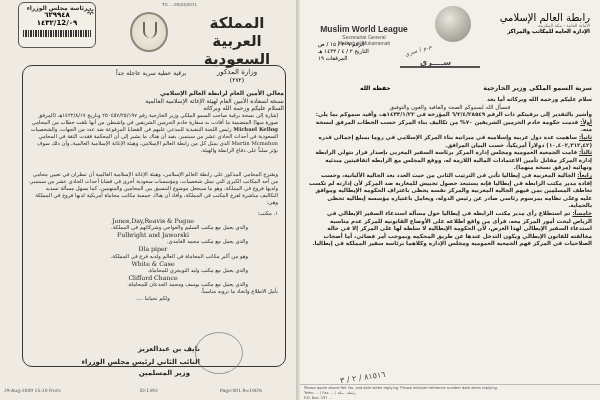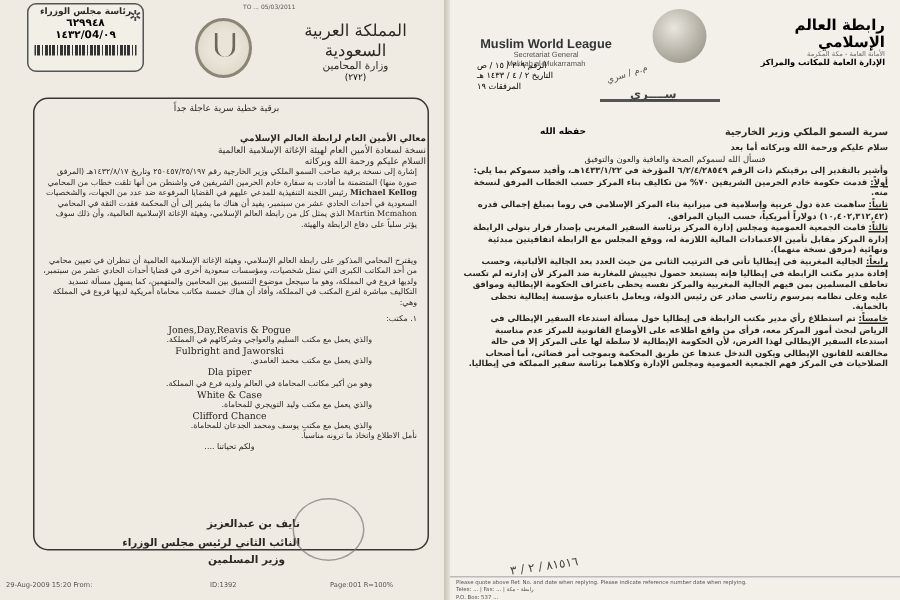--- a/index.html
+++ b/index.html
@@ -12,67 +12,67 @@
   .en{font-family:"DejaVu Serif",serif;color:#2b2824;}
   
   .stampbox{position:absolute;left:18px;top:2px;width:78px;height:46px;border:1px solid #555;border-radius:6px;background:#f2efe7;font-size:5px;padding:1px 4px;box-sizing:border-box;}
   .stampbox .num{font-size:7px;font-weight:bold;direction:ltr;text-align:center;letter-spacing:1px;}
   .barcode{margin-top:3px;height:7px;background:repeating-linear-gradient(90deg,#333 0 1px,transparent 1px 2px,#333 2px 4px,transparent 4px 5px);}
   .palm{position:absolute;left:86px;top:6px;font-size:10px;color:#444;}
   .seal-emblem{position:absolute;left:130px;top:12px;width:34px;height:36px;border-radius:50%;border:2px solid #8b8578;background:radial-gradient(circle,#e9e4d7 40%,#d7d1c2 100%);}
   .seal-emblem::after{content:"";position:absolute;left:11px;top:8px;width:10px;height:16px;border-left:2px solid #6d6759;border-right:2px solid #6d6759;border-radius:0 0 8px 8px;}
   .fax-top{position:absolute;left:162px;top:2px;font-size:4px;color:#555;direction:ltr;}
   .kingdom{position:absolute;left:196px;top:14px;width:82px;text-align:center;}
-  .kingdom .k1{font-size:11px;font-weight:normal;direction:rtl;}
+  .kingdom .k1{font-size:15px;font-weight:bold;direction:rtl;}
   .kingdom .k2{font-size:7px;direction:rtl;}
   .kingdom .k3{font-size:6px;}
   .framebox{position:absolute;left:22px;top:65px;width:262px;height:300px;border:1.5px solid #3a3733;border-radius:10px;}
   .ltext{position:absolute;left:28px;width:250px;font-size:5.3px;line-height:7.1px;}
   .subject{position:absolute;left:26px;top:69px;width:250px;text-align:center;font-size:6px;}
   .addr{position:absolute;left:26px;top:89px;width:258px;font-size:6px;line-height:7.5px;}
   .firm{font-family:"DejaVu Serif",serif;font-size:6.2px;direction:ltr;text-align:center;color:#222;}
   .sign{position:absolute;font-size:7px;font-weight:bold;}
   .roundstamp{position:absolute;left:195px;top:332px;width:46px;height:40px;border:1.5px solid #777;border-radius:50%;opacity:.7;}
   .footer-fax{position:absolute;top:388px;font-size:4.5px;color:#555;direction:ltr;}
   
   .mwl-en{position:absolute;left:14px;top:8px;width:100px;text-align:center;margin-top:16px;}
   .mwl-en .t1{font-family:"Liberation Sans",sans-serif;font-weight:bold;font-size:8.5px;color:#333;}
   .mwl-en .t2{font-family:"Liberation Sans",sans-serif;font-size:5px;color:#555;line-height:6px;}
   .refs{position:absolute;left:18px;top:41px;width:90px;font-size:5.5px;line-height:7px;direction:rtl;text-align:left;}
   .globe{position:absolute;left:135px;top:6px;width:36px;height:36px;border-radius:50%;background:radial-gradient(circle at 40% 35%,#e9e6de,#a8a398 70%,#8c877c);}
   .mwl-ar{position:absolute;left:182px;top:12px;width:108px;text-align:right;direction:rtl;}
-  .mwl-ar .a1{font-size:10px;font-weight:bold;}
+  .mwl-ar .a1{font-size:10px;font-weight:normal;}
   .mwl-ar .a2{font-size:4.5px;color:#666;}
   .mwl-ar .a3{font-size:5.5px;font-weight:bold;}
   .secret{position:absolute;left:120px;top:58px;font-size:8px;font-weight:bold;direction:rtl;color:#444;text-decoration:underline;}
   .secret-line{position:absolute;left:100px;top:66px;width:80px;height:1.5px;background:#555;}
   .handnote{position:absolute;left:104px;top:46px;font-size:6px;transform:rotate(-18deg);color:#555;direction:rtl;}
   .rtext{position:absolute;left:8px;width:284px;font-size:5.6px;line-height:7.6px;font-weight:bold;}
   .hafiz{position:absolute;left:60px;top:84px;font-size:6px;font-weight:bold;direction:rtl;}
   .rheader{position:absolute;left:110px;top:84px;width:182px;font-size:6.5px;font-weight:bold;}
   .handsig{position:absolute;left:40px;top:373px;font-size:8px;color:#444;transform:rotate(-8deg);font-family:"DejaVu Serif",serif;}
   .rfooter{position:absolute;left:0;top:384px;width:300px;font-size:3.6px;line-height:5px;color:#555;border-top:1px solid #bbb;padding:1px 4px;box-sizing:border-box;}
   .u{text-decoration:underline;}
 </style>
 </head>
 <body>
 
 <div class="page left">
   <div class="stampbox">
     <div class="ar" style="font-size:6px;font-weight:bold;text-align:center">رئاسة مجلس الوزراء</div>
     <div class="num">٦٢٩٩٤٨</div>
-    <div class="num">١٤٣٢/04/٠٩</div>
+    <div class="num">١٤٣٢/12/٠٩</div>
     <div class="barcode"></div>
   </div>
   <div class="palm">✲</div>
   <div class="seal-emblem"></div>
   <div class="fax-top">TO  ...  05/03/2011</div>
   <div class="kingdom">
     <div class="k1 ar" style="text-align:center">المملكة العربية السعودية</div>
-    <div class="k2 ar" style="text-align:center">وزارة المحامين</div>
+    <div class="k2 ar" style="text-align:center">وزارة المذكور</div>
     <div class="k3">(٢٧٢)</div>
   </div>
 
   <div class="framebox"></div>
   <div class="subject ar" style="text-align:center">برقية خطية سرية عاجلة جداً</div>
 
   <div class="addr ar">
     <div style="font-weight:bold">معالي الأمين العام لرابطة العالم الإسلامي</div>
     <div>نسخة لسعادة الأمين العام لهيئة الإغاثة الإسلامية العالمية</div>
     <div>السلام عليكم ورحمة الله وبركاته</div>

